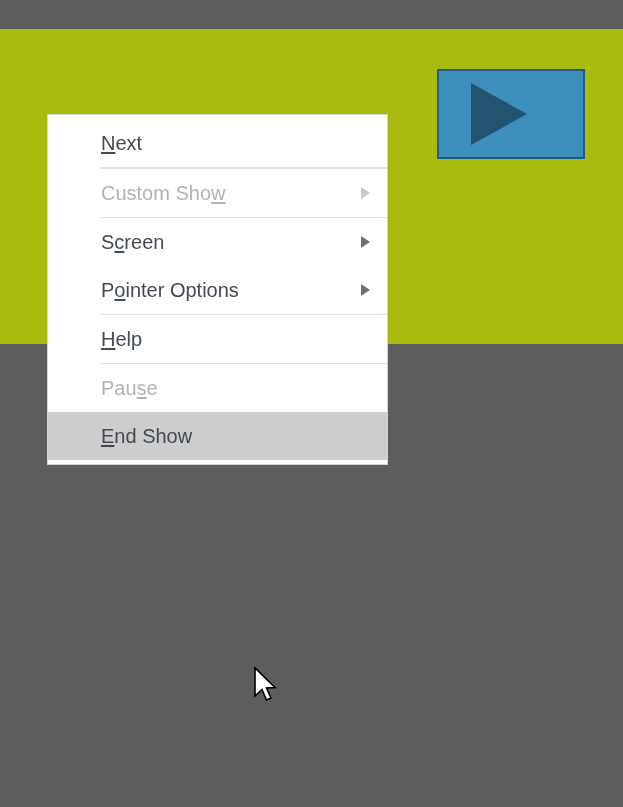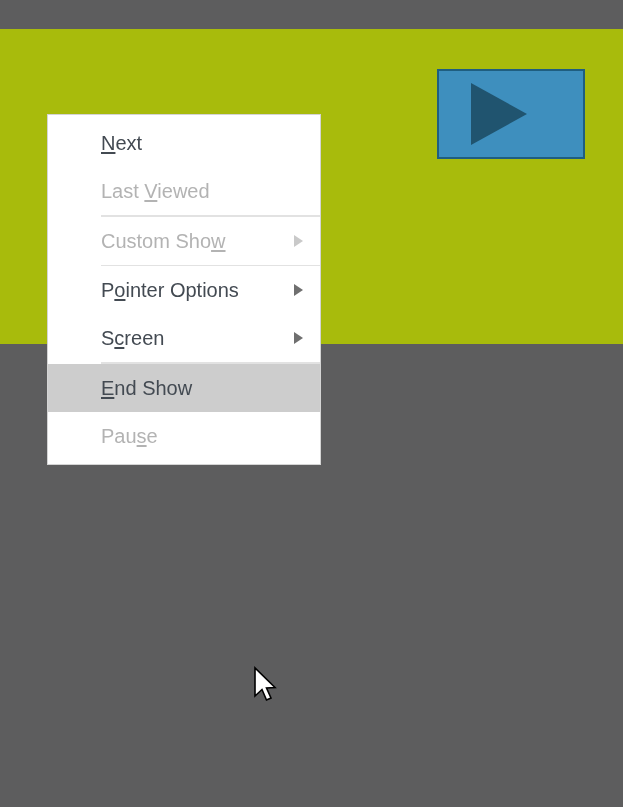--- a/index.html
+++ b/index.html
@@ -52,21 +52,21 @@
     border-top: 31px solid transparent;
     border-bottom: 31px solid transparent;
     border-left: 56px solid #20546f;
   }
 
   
   #context-menu {
     position: absolute;
     left: 47px;
     top: 114px;
-    width: 274px;
+    width: 341px;
     background: #ffffff;
     border: 1px solid #d4d4d4;
     box-sizing: border-box;
     padding: 4px 0 4px 0;
     z-index: 20;
   }
   .menu-item {
     position: relative;
     height: 48px;
     line-height: 48px;
@@ -124,28 +124,28 @@
 <div id="slideshow-stage">
   <div id="slide-band"></div>
 
   <div id="media-object">
     <span class="play-triangle"></span>
   </div>
 </div>
 
 <div id="context-menu" style="background: rgb(255, 255, 255); border-color: rgb(212, 212, 212);">
     <div class="menu-item"><span class="label"><u>N</u>ext</span></div>
-    <div class="menu-item disabled"><span class="label">Last <u>V</u>iewed</span></div>
     <div class="menu-separator"></div>
     <div class="menu-separator"></div>
     <div class="menu-item disabled"><span class="label">Custom Sho<u>w</u></span><span class="submenu-arrow"></span></div>
     <div class="menu-separator"></div>
+    <div class="menu-item"><span class="label">S<u>c</u>reen</span><span class="submenu-arrow"></span></div>
     <div class="menu-item"><span class="label">P<u>o</u>inter Options</span><span class="submenu-arrow"></span></div>
-    <div class="menu-item"><span class="label">S<u>c</u>reen</span><span class="submenu-arrow"></span></div>
     <div class="menu-separator"></div>
+    <div class="menu-item"><span class="label"><u>H</u>elp</span></div>
     <div class="menu-separator"></div>
+    <div class="menu-item disabled"><span class="label">Pau<u>s</u>e</span></div>
     <div class="menu-item highlighted"><span class="label"><u>E</u>nd Show</span></div>
-    <div class="menu-item disabled"><span class="label">Pau<u>s</u>e</span></div>
   </div>
 
 <svg id="mouse-cursor" viewBox="0 0 26 40" xmlns="http://www.w3.org/2000/svg" style="left: 253px; top: 666px;">
   <path d="M2,2 L2,30 L9,23.5 L13.5,34 L18,32 L13.5,22 L22,21.5 Z" fill="#ffffff" stroke="#000000" stroke-width="1.6" stroke-linejoin="miter"></path>
 </svg>
 
 </body></html>

